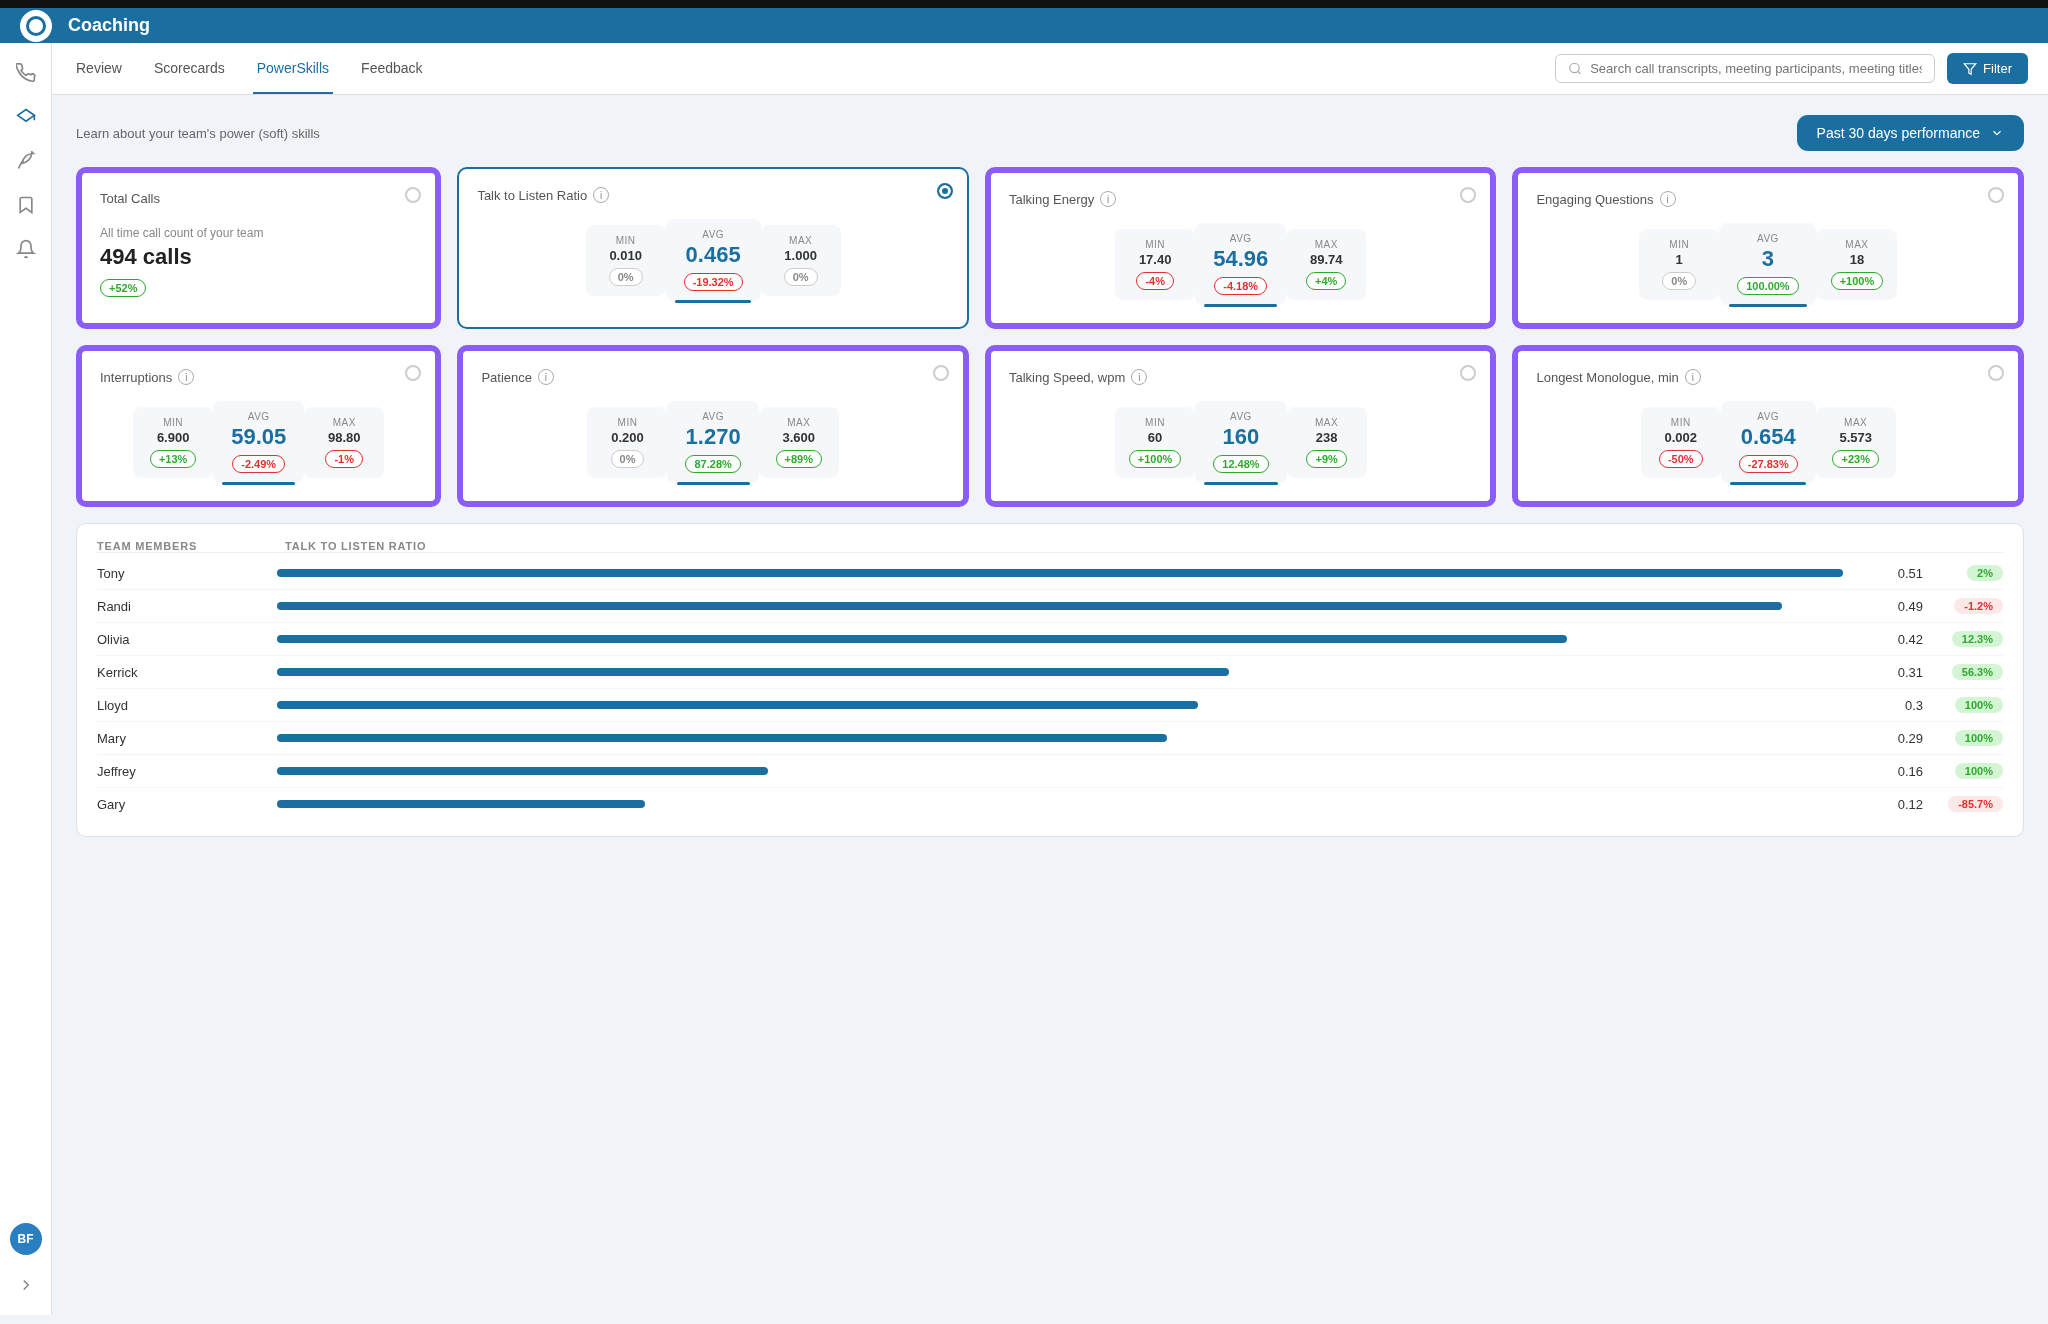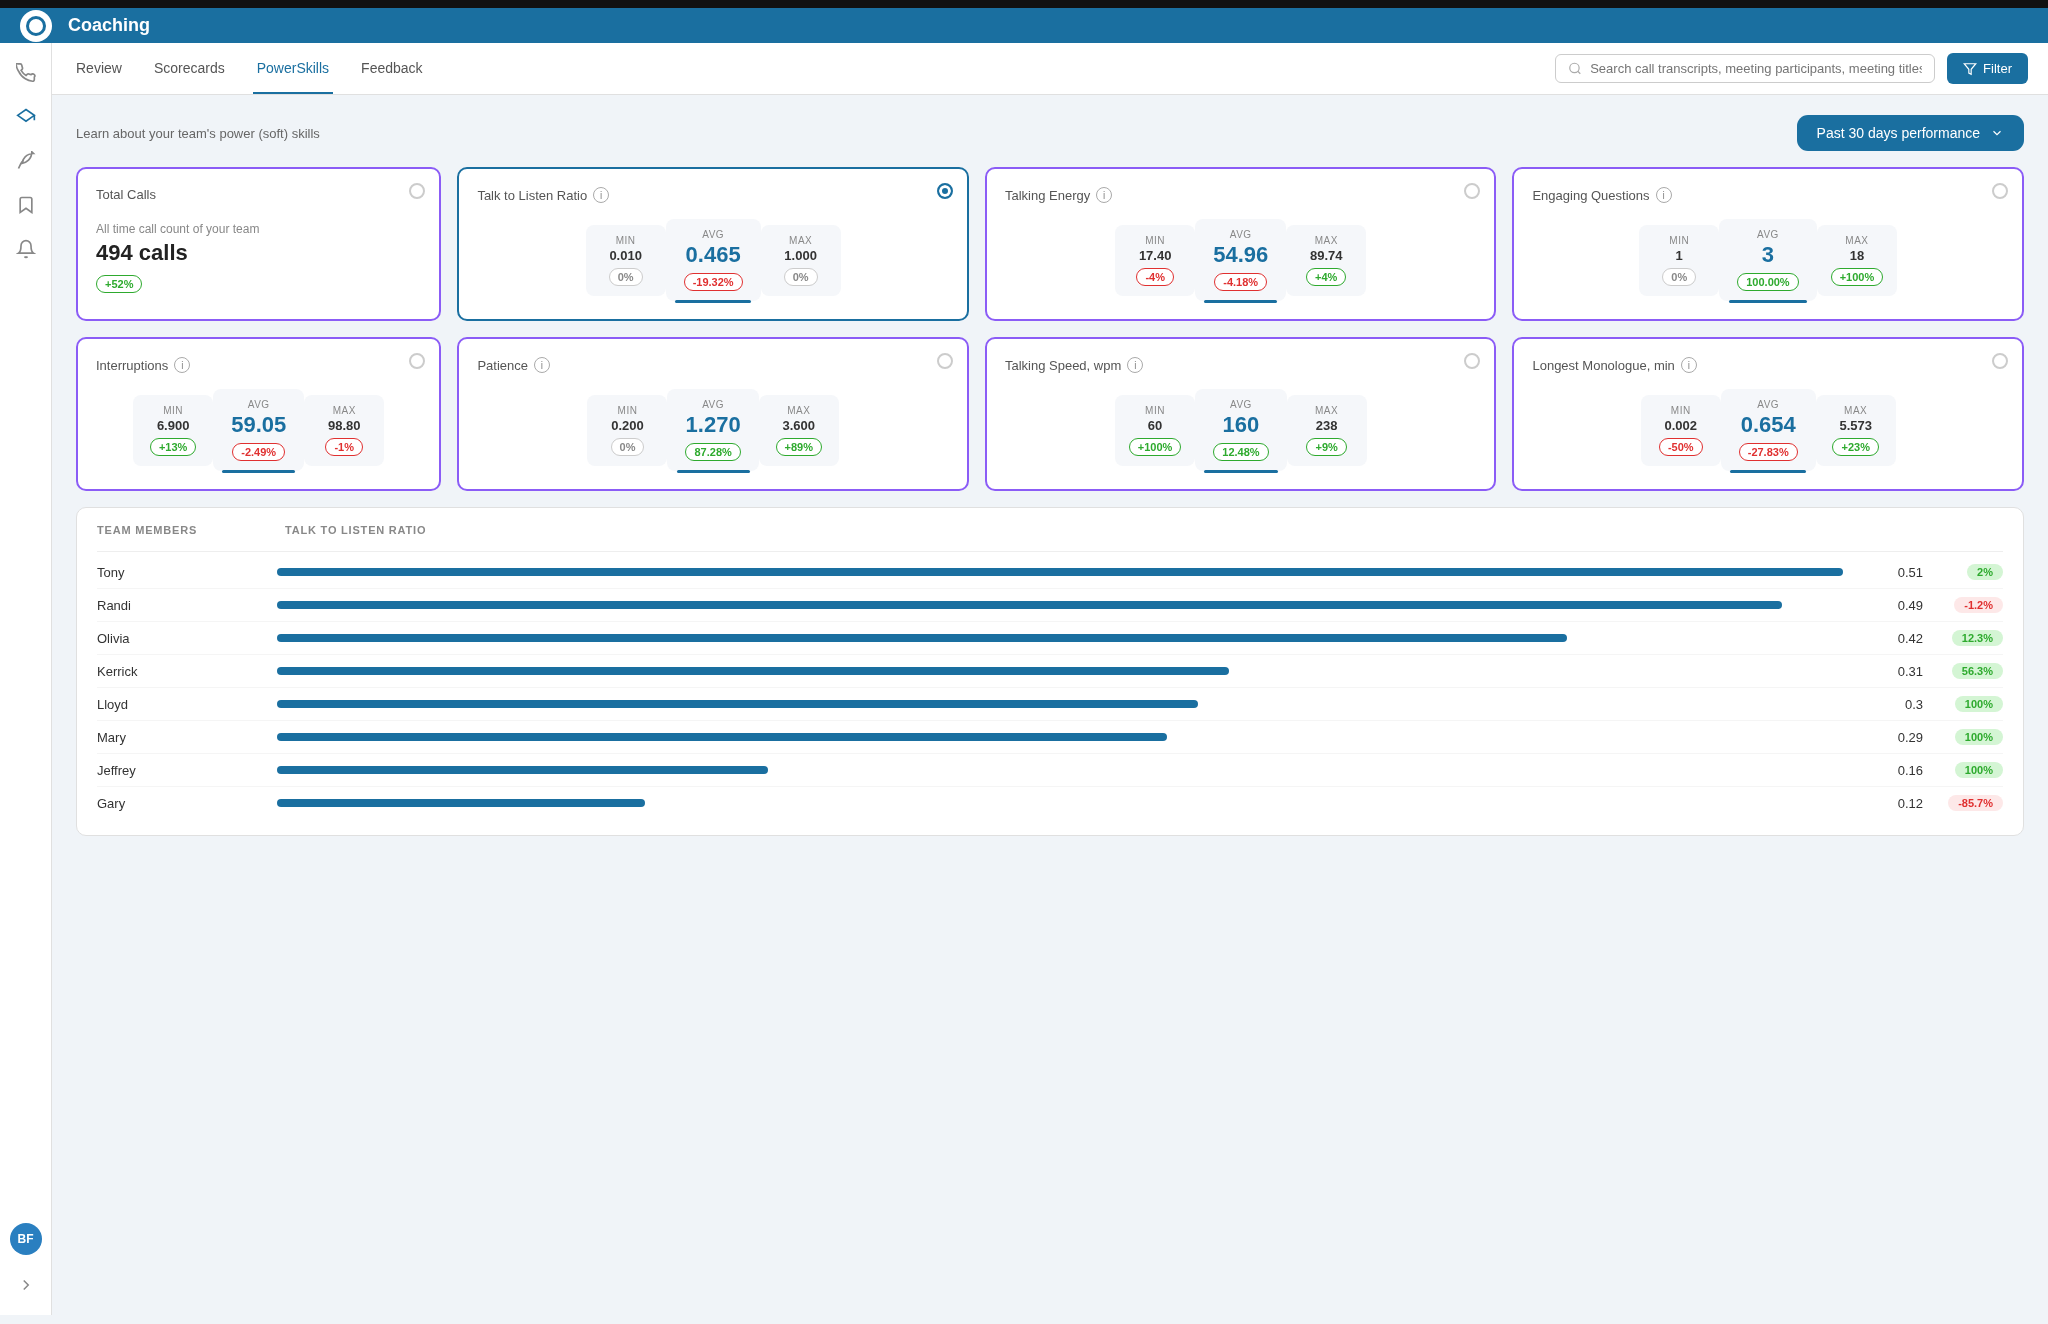--- a/index.html
+++ b/index.html
@@ -30,21 +30,21 @@
     .search-box input { border: none; outline: none; font-size: 13px; color: #555; width: 100%; background: transparent; }
     .filter-btn { background: #1a6fa0; color: white; border: none; border-radius: 6px; padding: 8px 16px; font-size: 13px; cursor: pointer; display: flex; align-items: center; gap: 6px; }
 
     
     .content { padding: 20px 24px; }
     .subtitle { font-size: 13px; color: #666; margin-bottom: 16px; display: flex; align-items: center; justify-content: space-between; }
     .period-btn { background: #1a6fa0; color: white; border: none; border-radius: 11px; padding: 10px 20px; font-size: 14px; cursor: pointer; display: flex; align-items: center; gap: 10px; }
 
     
     .cards-row { display: grid; grid-template-columns: 1fr 1.4fr 1.4fr 1.4fr; gap: 16px; margin-bottom: 16px; }
-    .card { background: white; border-radius: 10px; padding: 18px; border: 2px solid #8b5cf6; position: relative; }
+    .card { background: white; border-radius: 10px; padding: 18px; border: 6px solid #8b5cf6; position: relative; }
     .card.selected { border: 2px solid #1a6fa0; }
     .card-title { font-size: 13px; color: #555; font-weight: 500; display: flex; align-items: center; gap: 6px; margin-bottom: 8px; }
     .info-icon { width: 16px; height: 16px; border: 1px solid #aaa; border-radius: 50%; display: inline-flex; align-items: center; justify-content: center; font-size: 10px; color: #888; cursor: pointer; }
     .card-radio { position: absolute; top: 14px; right: 14px; width: 16px; height: 16px; border-radius: 50%; border: 2px solid #ccc; background: white; cursor: pointer; }
     .card-radio.selected { border-color: #1a6fa0; background: #1a6fa0; box-shadow: inset 0 0 0 3px white; }
     .total-calls-label { font-size: 12px; color: #888; margin-bottom: 4px; }
     .total-calls-value { font-size: 22px; font-weight: 700; color: #222; margin-bottom: 8px; }
 
     
     .metrics-row { display: flex; gap: 0; align-items: center; justify-content: center; }
@@ -58,21 +58,21 @@
     .badge { display: inline-block; border-radius: 20px; padding: 2px 8px; font-size: 11px; font-weight: 600; border: 1.5px solid; }
     .badge-green { color: #2eaa2e; border-color: #2eaa2e; background: white; }
     .badge-red { color: #e03030; border-color: #e03030; background: white; }
     .badge-neutral { color: #888; border-color: #ccc; background: white; }
 
     
     .avg-underline { position: absolute; bottom: -2px; left: 10%; right: 10%; height: 3px; background: #1a6fa0; border-radius: 2px; }
 
     
     .team-table { background: white; border-radius: 10px; border: 1px solid #e0e0e0; padding: 16px 20px; }
-    .table-header-row { display: flex; font-size: 11px; font-weight: 700; color: #888; letter-spacing: 0.8px; padding-bottom: 15px; border-bottom: 1px solid #eee; margin-bottom: 4px; }
+    .table-header-row { display: flex; font-size: 11px; font-weight: 700; color: #888; letter-spacing: 0.8px; padding-bottom: 0; border-bottom: 1px solid #eee; margin-bottom: 4px; }
     .col-name { width: 180px; flex-shrink: 0; }
     .col-bar { flex: 1; }
     .col-value { width: 80px; text-align: right; flex-shrink: 0; }
     .col-change { width: 80px; text-align: right; flex-shrink: 0; }
     .table-row { display: flex; align-items: center; padding: 8px 0; border-bottom: 1px solid #f5f5f5; font-size: 13px; }
     .table-row:last-child { border-bottom: none; }
     .row-name { width: 180px; flex-shrink: 0; color: #333; }
     .row-bar-area { flex: 1; position: relative; height: 12px; }
     .row-bar { height: 8px; background: #1a6fa0; border-radius: 4px; position: absolute; top: 2px; left: 0; }
     .row-value { width: 80px; text-align: right; color: #333; font-weight: 500; flex-shrink: 0; }

